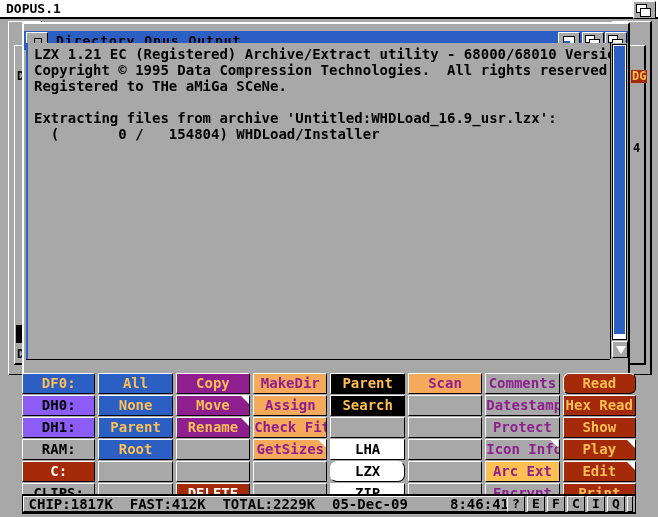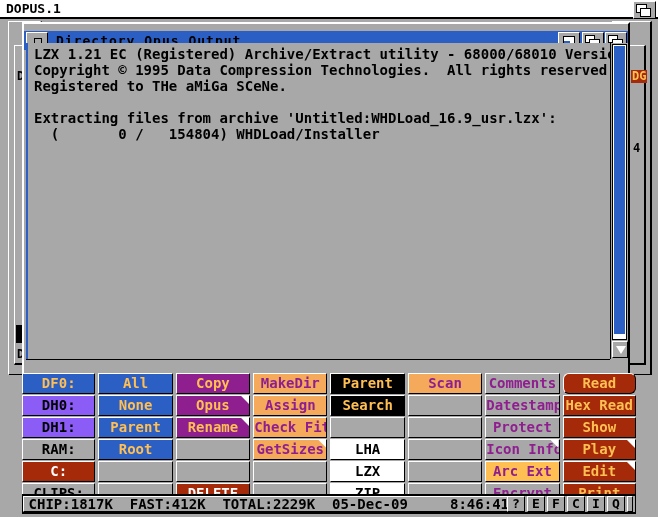--- a/index.html
+++ b/index.html
@@ -262,21 +262,21 @@
           <div class="btn c-purple" style="width: 77px;"><span>Copy</span></div>
           <div class="btn c-lorange" style="width: 77px;"><span>MakeDir</span></div>
           <div class="btn c-black" style="width: 77px;"><span>Parent</span></div>
           <div class="btn c-lorange" style="width: 77px;"><span>Scan</span></div>
           <div class="btn c-grey" style="width: 77px;"><span>Comments</span></div>
           <div class="btn c-brown" style="width: 76px; border-radius: 6px;"><span>Read</span></div>
         </div>
         <div class="brow" style="top: 20px;">
           <div class="btn c-orange" style="width: 76px;"><span>DH0:</span></div>
           <div class="btn c-blue" style="width: 77px;"><span>None</span></div>
-          <div class="btn c-purple" style="width: 77px;"><span>Opus</span><span class="corner"></span></div>
+          <div class="btn c-purple" style="width: 77px;"><span>Move</span><span class="corner"></span></div>
           <div class="btn c-lorange" style="width: 77px;"><span>Assign</span></div>
           <div class="btn c-black" style="width: 77px;"><span>Search</span></div>
           <div class="btn c-empty" style="width: 77px;"><span></span></div>
           <div class="btn c-grey" style="width: 77px;"><span>Datestamp</span></div>
           <div class="btn c-brown" style="width: 76px;"><span>Hex Read</span></div>
         </div>
         <div class="brow" style="top: 42px;">
           <div class="btn c-orange" style="width: 76px;"><span>DH1:</span></div>
           <div class="btn c-blue" style="width: 77px;"><span>Parent</span></div>
           <div class="btn c-purple" style="width: 77px;"><span>Rename</span><span class="corner"></span></div>
@@ -294,21 +294,21 @@
           <div class="btn c-white" style="width: 77px;"><span>LHA</span></div>
           <div class="btn c-empty" style="width: 77px;"><span></span></div>
           <div class="btn c-grey" style="width: 77px;"><span>Icon Info</span><span class="corner"></span></div>
           <div class="btn c-brown" style="width: 76px;"><span>Play</span><span class="corner"></span></div>
         </div>
         <div class="brow" style="top: 86px;">
           <div class="btn c-brownw" style="width: 76px;"><span>C:</span></div>
           <div class="btn c-empty" style="width: 77px;"><span></span></div>
           <div class="btn c-empty" style="width: 77px;"><span></span></div>
           <div class="btn c-empty" style="width: 77px;"><span></span></div>
-          <div class="btn c-white" style="width: 77px;"><span>LZX</span></div>
+          <div class="btn c-white" style="width: 77px; border-radius: 7px;"><span>LZX</span></div>
           <div class="btn c-empty" style="width: 77px;"><span></span></div>
           <div class="btn c-amber" style="width: 77px;"><span>Arc Ext</span></div>
           <div class="btn c-brown" style="width: 76px;"><span>Edit</span><span class="corner"></span></div>
         </div>
         <div class="brow" style="top: 108px;">
           <div class="btn c-greyplain" style="width: 76px;"><span>CLIPS:</span></div>
           <div class="btn c-empty" style="width: 77px;"><span></span></div>
           <div class="btn c-brownw" style="width: 77px;"><span>DELETE</span></div>
           <div class="btn c-empty" style="width: 77px;"><span></span></div>
           <div class="btn c-white" style="width: 77px;"><span>ZIP</span></div>

